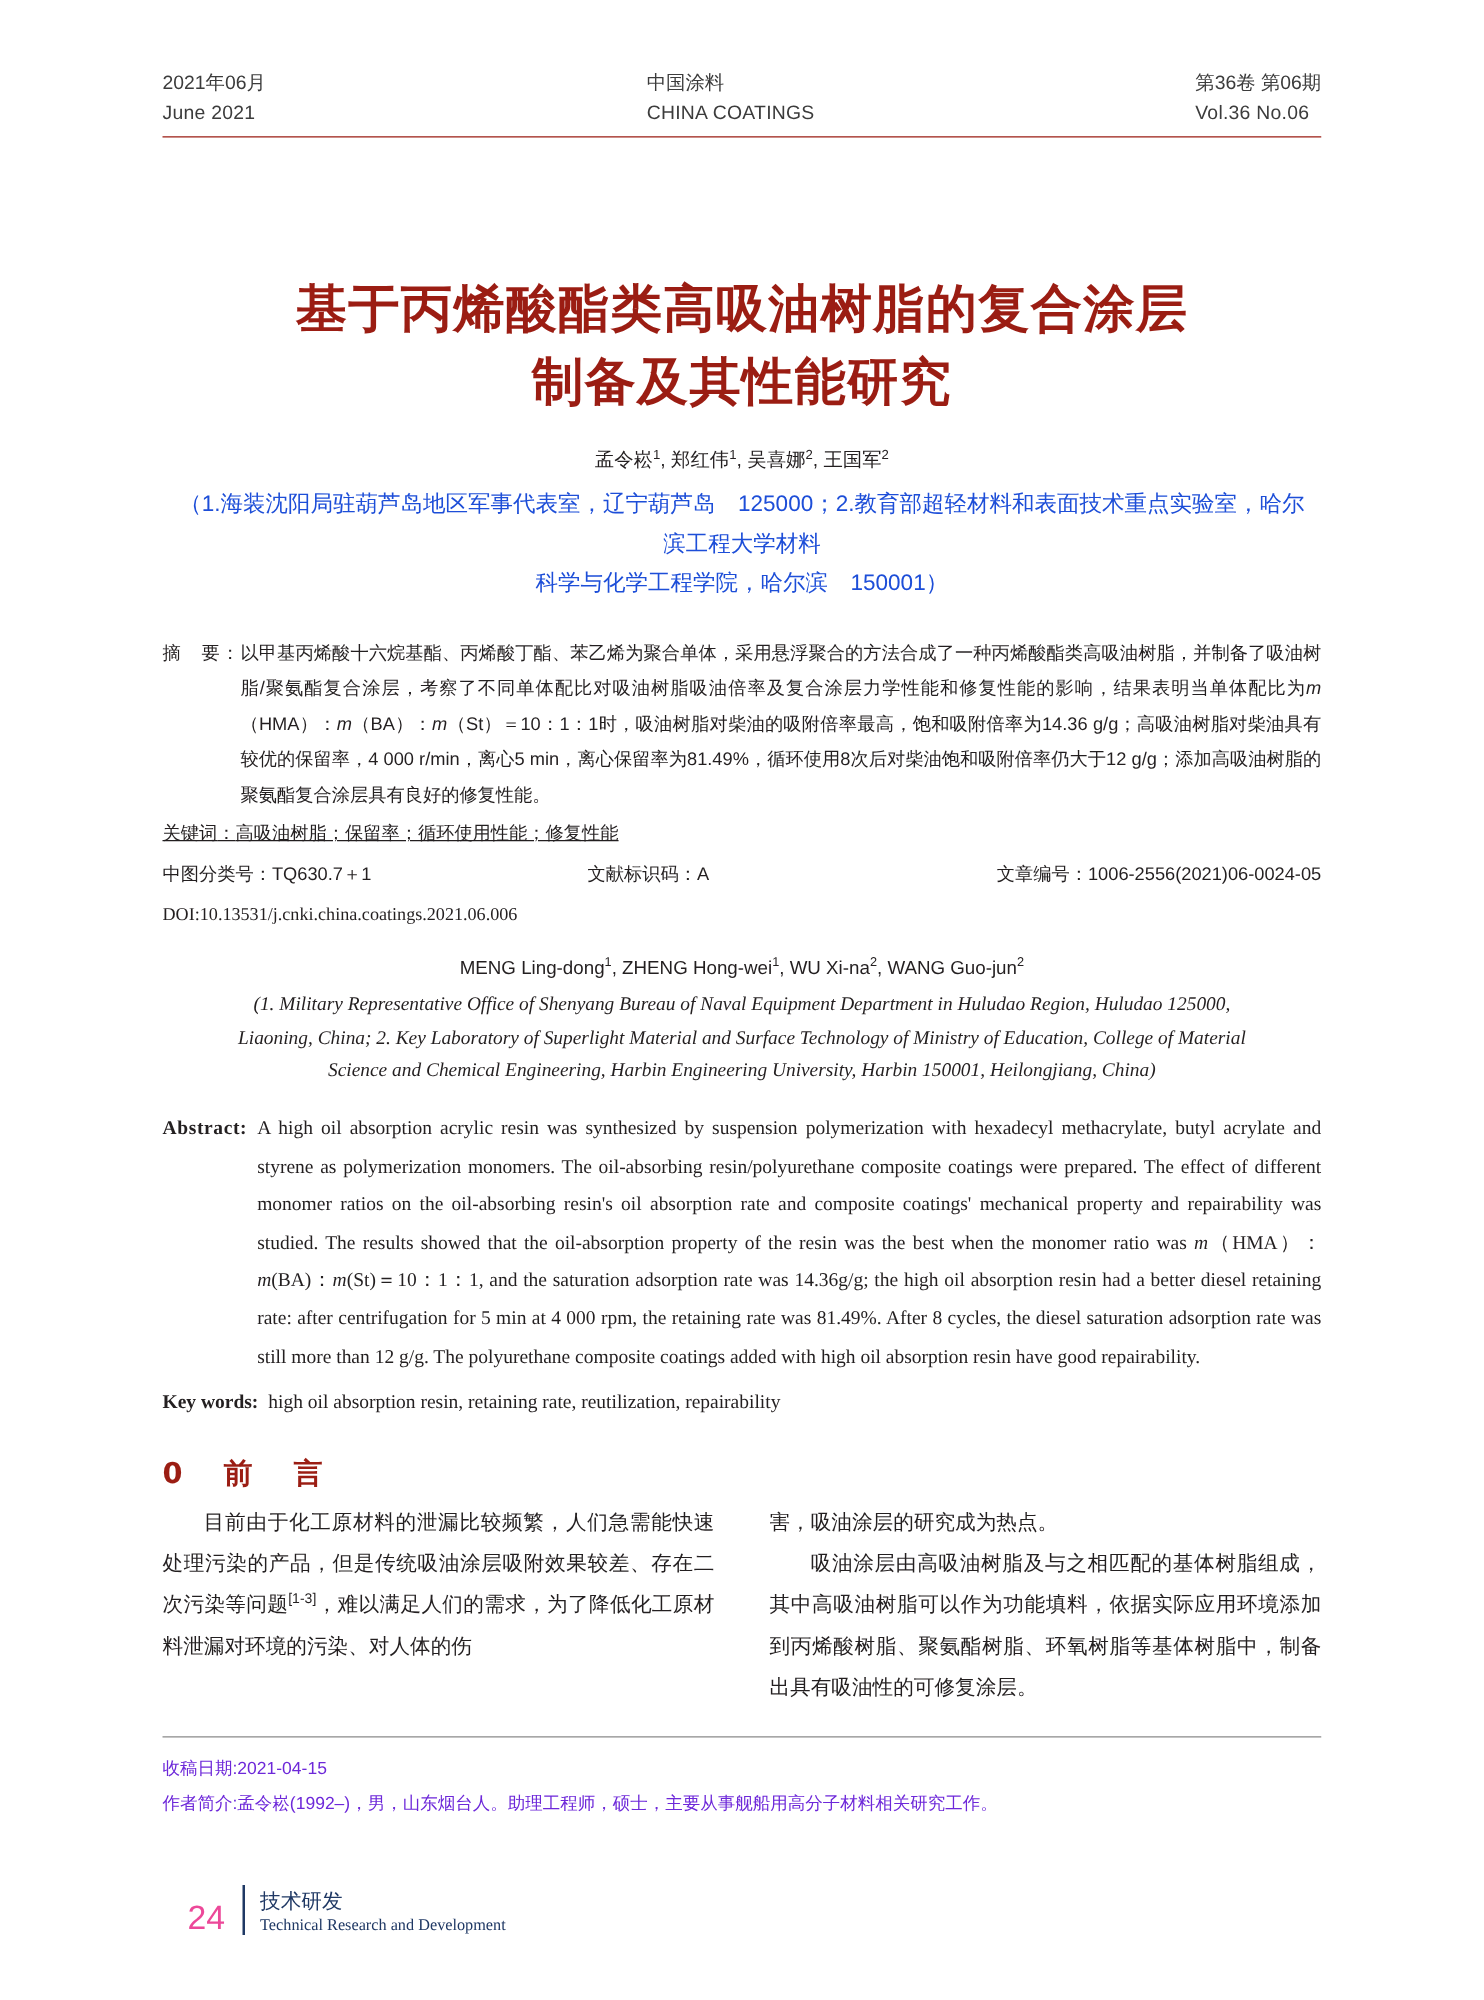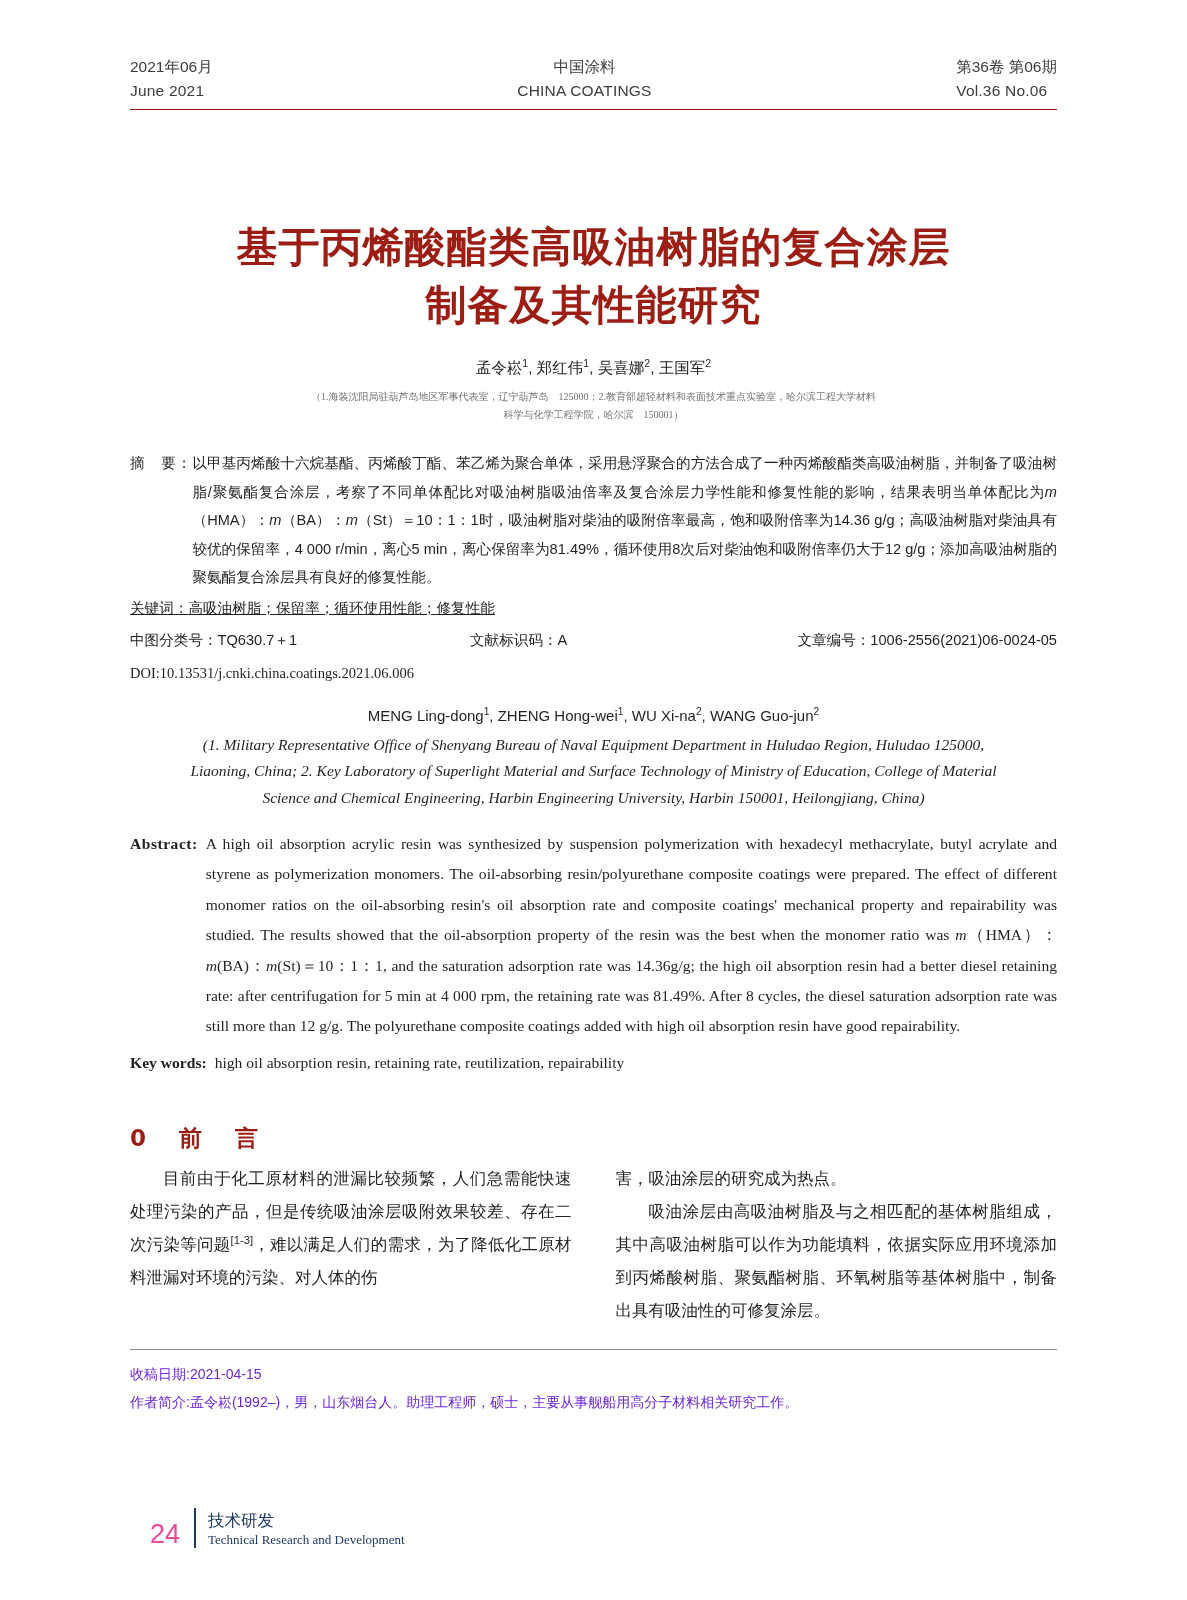--- a/index.html
+++ b/index.html
@@ -29,21 +29,21 @@
     display: flex;
     justify-content: space-between;
     align-items: flex-start;
     padding-top: 55px;
     font-family: "Liberation Sans", sans-serif;
     font-size: 15.5px;
     color: #3c3c3c;
     line-height: 1.55;
   }
   .runhead .col { display: flex; flex-direction: column; }
-  .runhead .col.center { align-items: center; }
+  .runhead .col.center { align-items: flex-start; }
   .runhead .col.right { align-items: flex-start; }
   .runhead .line2 { letter-spacing: .2px; }
   .rule-head {
     border-bottom: 1.6px solid #9b1d13;
     margin-top: 6px;
   }
 
   
   .cn-title {
     margin-top: 108px;
@@ -58,24 +58,24 @@
   .cn-authors {
     margin-top: 24px;
     text-align: center;
     font-family: "Liberation Sans", sans-serif;
     font-size: 15.5px;
     color: #231f20;
   }
   .cn-affil {
     margin-top: 9px;
     text-align: center;
-    font-family: Liberation Serif, serif;
-    font-size: 10px;
+    font-family: Liberation Sans, sans-serif;
+    font-size: 18px;
     line-height: 1.75;
-    color: #737373;
+    color: #1d4ed8;
     padding: 0 10px;
   }
 
   
   .cn-abs-wrap {
     margin-top: 26px;
     font-family: "Liberation Sans", sans-serif;
     font-size: 14.6px;
     line-height: 1.95;
     color: #231f20;
@@ -149,21 +149,21 @@
     margin-top: 6px;
     display: flex;
     font-family: "Liberation Serif", serif;
     font-size: 15.6px;
     line-height: 1.9;
   }
   .en-kw-label { font-weight: bold; padding-right: 8px; white-space: nowrap; }
 
   
   .sec-head {
-    margin-top: 46px;
+    margin-top: 26px;
     color: #9b1d13;
     font-family: "DejaVu Sans", "Liberation Sans", sans-serif;
     font-weight: bold;
     font-size: 23px;
     letter-spacing: 5px;
   }
   .cols {
     margin-top: 8px;
     display: flex;
     gap: 44px;

